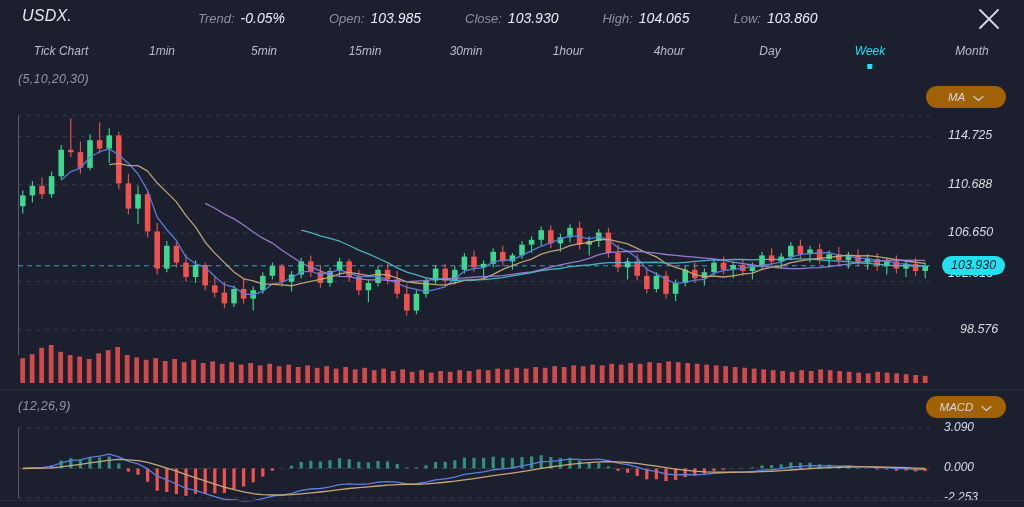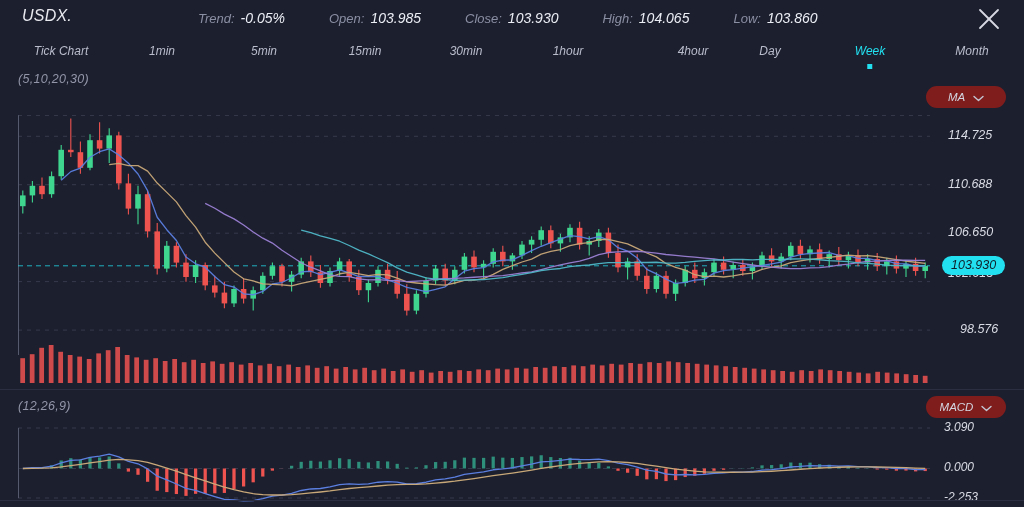--- a/index.html
+++ b/index.html
@@ -49,21 +49,21 @@
     width: 5px; height: 5px; background: #22e0f0;
   }
 
   
   .ma-legend {
     position: absolute; left: 18px; top: 72px;
     font-size: 12.5px; color: #9296a8; letter-spacing: .3px;
   }
   .indicator-btn {
     position: absolute; height: 22px; border-radius: 11px;
-    background: #7f1d1d; display: flex; align-items: center;
+    background: #a16207; display: flex; align-items: center;
     justify-content: center; gap: 8px; cursor: pointer;
   }
   .indicator-btn .lbl { font-size: 11.5px; color: #d3d6e0; }
   .indicator-btn .chev { display: block; }
   #ma-btn  { right: 18px; top: 86px; width: 80px; }
   #macd-btn{ right: 18px; top: 396px; width: 80px; }
 
   .chart-area {
     position: absolute; left: 18px; top: 115px;
     width: 912px; height: 240px;
@@ -135,21 +135,21 @@
     </div>
   </div>
 
   <div class="tabs" id="tabbar">
       <div class="tab" style="left: 61px;"><span>Tick Chart</span></div>
       <div class="tab" style="left: 162px; text-align: right;"><span>1min</span></div>
       <div class="tab" style="left: 264px;"><span>5min</span></div>
       <div class="tab" style="left: 365px;"><span>15min</span></div>
       <div class="tab" style="left: 466px;"><span>30min</span></div>
       <div class="tab" style="left: 568px;"><span>1hour</span></div>
-      <div class="tab" style="left: 693px;"><span>4hour</span></div>
+      <div class="tab" style="left: 669px;"><span>4hour</span></div>
       <div class="tab" style="left: 770px; text-align: center;"><span>Day</span></div>
       <div class="tab active" style="left: 870px;"><span>Week</span><span class="tab-dot"></span></div>
       <div class="tab" style="left: 972px;"><span>Month</span></div>
     </div>
 
   <div class="ma-legend">(5,10,20,30)</div>
 
   <div class="indicator-btn" id="ma-btn">
     <span class="lbl">MA</span>
     <span class="chev">

